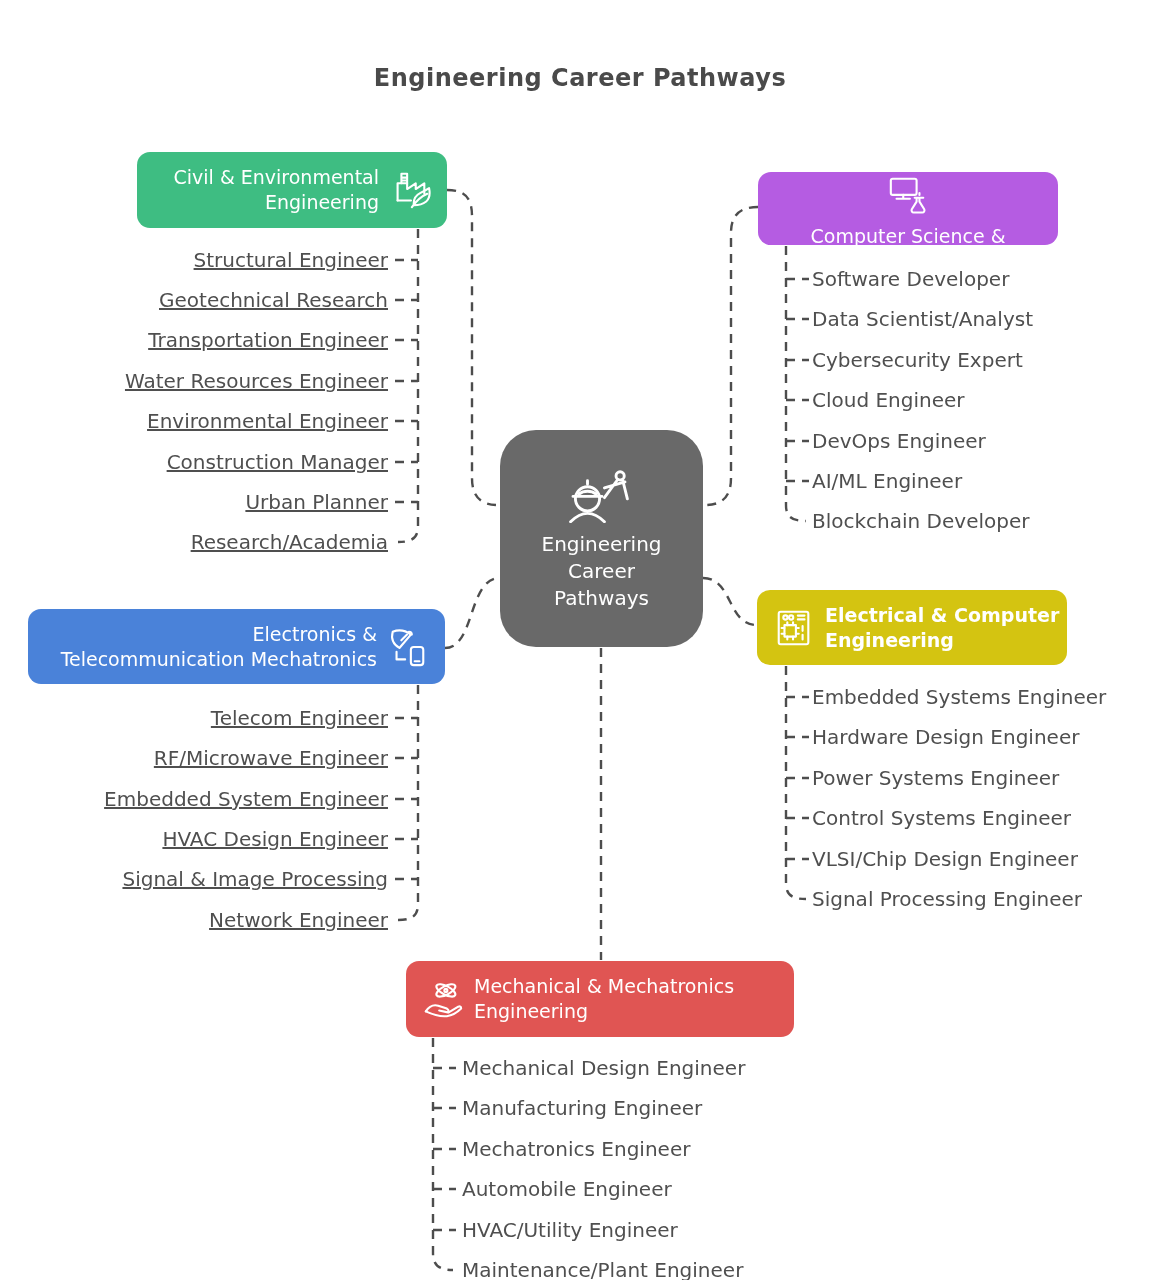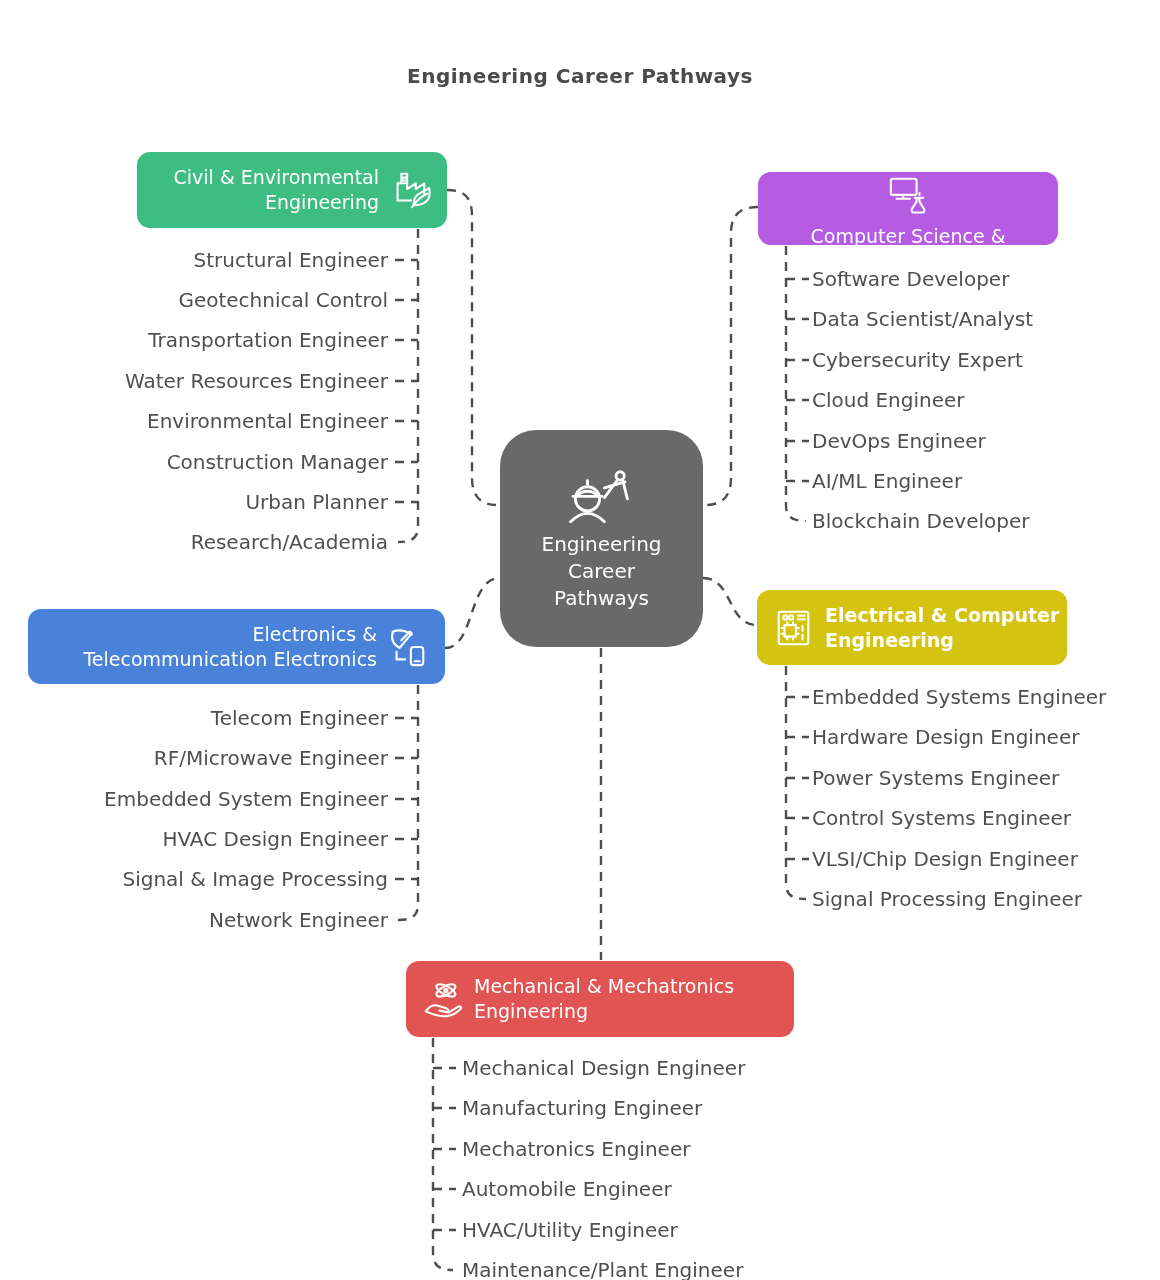--- a/index.html
+++ b/index.html
@@ -2,38 +2,38 @@
 <html><head>
 <meta charset="utf-8">
 <style>
   * { margin:0; padding:0; box-sizing:border-box; }
   body { background:#ffffff; font-family:"DejaVu Sans","Liberation Sans",sans-serif; }
   #canvas { position:relative; width:1160px; height:1280px; background:#fff; overflow:hidden; }
   svg.links { position:absolute; left:0; top:0; }
   svg.links path { fill:none; stroke:#4d4d4d; stroke-width:2.4; stroke-dasharray:9 7; }
 
   .page-title { position:absolute; top:64px; left:0; width:1160px; text-align:center;
-    font-size:20px; font-weight:bold; color:#4a4a4a; letter-spacing:.5px; }
+    font-size:24px; font-weight:bold; color:#4a4a4a; letter-spacing:.5px; }
 
   .node { position:absolute; border-radius:13px; color:#fff; display:flex;
     align-items:center; gap:10px; padding:0 16px; }
   .node .nlabel { font-size:19px; line-height:25px; white-space:nowrap; }
   .node .nlabel.right { text-align:right; flex:1; }
   .node .nlabel.left  { text-align:left; }
   .nicon { flex:0 0 auto; display:flex; }
   .nicon svg { stroke:#fff; fill:none; stroke-width:2.2; stroke-linecap:round; stroke-linejoin:round; }
 
   .center-node { position:absolute; left:500px; top:430px; width:203px; height:217px;
     border-radius:36px; display:flex; flex-direction:column; align-items:center;
     justify-content:center; color:#fff; }
   .center-node .clabel { font-size:20px; line-height:27px; text-align:center; }
   .center-node svg { stroke:#fff; fill:none; stroke-width:2.4; stroke-linecap:round; stroke-linejoin:round; margin-bottom:8px; }
 
   .item { position:absolute; font-size:20px; color:#4f4f4f; height:28px; line-height:28px; white-space:nowrap; }
-  .item.anchor-r { right:772px; text-align:center; }
+  .item.anchor-r { right:772px; text-align:center;text-decoration:underline; }
   .item.anchor-l { left:812px; text-align:center; }
   .item.anchor-m { left:462px; text-align:left; }
 </style>
 </head>
 <body>
 
 <div id="canvas">
 
   <svg class="links" width="1160" height="1280">
     <path d="M447,190 C465,190 472,198 472,216 V478 C472,496 480,505 498,505"></path>
@@ -86,21 +86,21 @@
     </span>
     <div class="nlabel left">
       <div>Computer Science &amp;</div>
       <div>Engineering</div>
     </div>
   </div>
 
   <div class="node" style="left: 28px; top: 609px; width: 417px; height: 75px; background-color: rgb(74, 130, 217); justify-content: center;">
     <div class="nlabel right">
       <div>Electronics &amp;</div>
-      <div>Telecommunication Electronics</div>
+      <div>Telecommunication Mechatronics</div>
     </div>
     <span class="nicon">
       <svg width="42" height="42" viewBox="0 0 44 44">
         <path d="M6,6 q-3,11 7,17 l12,-14 q-9,-7 -19,-3 z"></path>
         <path d="M15,15 l6,-6 M23,6 a3,3 0 0 1 3,3"></path>
         <path d="M10,27 v8 h9"></path>
         <rect x="25" y="22" width="13" height="19" rx="3"></rect>
         <path d="M29,37 h5"></path>
       </svg>
     </span>
@@ -149,21 +149,21 @@
       <path d="M45,12 l-11,15 M49,12 l4,16 M34,19 l17,-5"></path>
     </svg>
     <div class="clabel">
       <div>Engineering</div>
       <div>Career</div>
       <div>Pathways</div>
     </div>
   </div>
 
   <div class="item anchor-r" style="top:246px">Structural Engineer</div>
-  <div class="item anchor-r" style="top:286px">Geotechnical Control</div>
+  <div class="item anchor-r" style="top:286px">Geotechnical Research</div>
   <div class="item anchor-r" style="top:326px">Transportation Engineer</div>
   <div class="item anchor-r" style="top:367px">Water Resources Engineer</div>
   <div class="item anchor-r" style="top:448px">Construction Manager</div>
   <div class="item anchor-r" style="top:407px">Environmental Engineer</div>
   <div class="item anchor-r" style="top:488px">Urban Planner</div>
   <div class="item anchor-r" style="top:528px">Research/Academia</div>
 
   <div class="item anchor-l" style="top:265px">Software Developer</div>
   <div class="item anchor-l" style="top:305px">Data Scientist/Analyst</div>
   <div class="item anchor-l" style="top:346px">Cybersecurity Expert</div>

